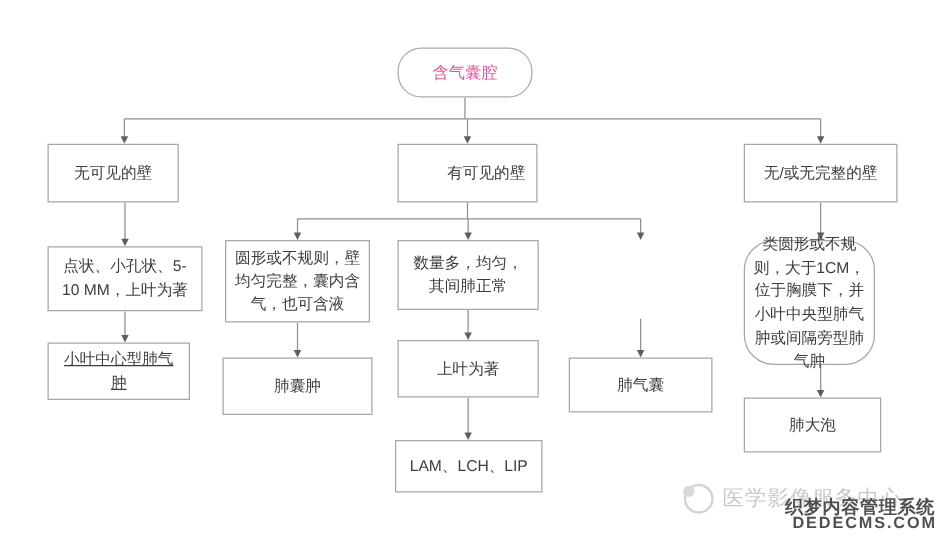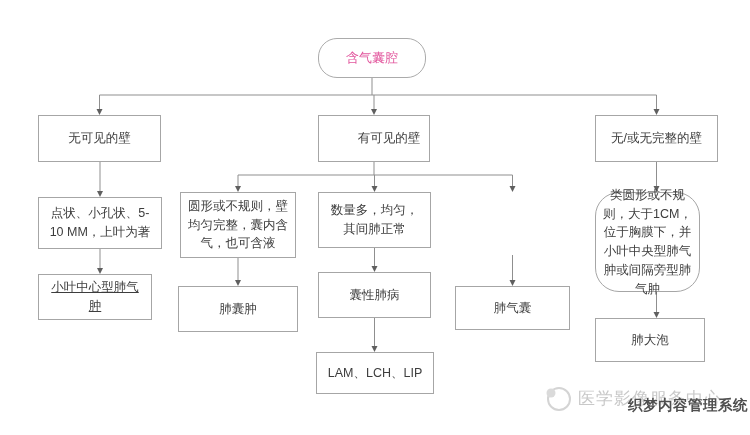--- a/index.html
+++ b/index.html
@@ -56,37 +56,38 @@
       <polygon points="235,280 241,280 238,286"></polygon>
       <polygon points="371.5,266 377.5,266 374.5,272"></polygon>
       <polygon points="509.5,280 515.5,280 512.5,286"></polygon>
       <polygon points="653.5,312 659.5,312 656.5,318"></polygon>
       <polygon points="371.5,346 377.5,346 374.5,352"></polygon>
     </g>
   </svg>
 
   <div class="node root" style="left:318px;top:38px;width:108px;height:40px;">含气囊腔</div>
 
-  <div class="node" style="left:38px;top:115px;width:123px;height:47px;">无可见的壁</div>
+  <div class="node" style="left:38px;top:115px;width:105px;height:47px;">无可见的壁</div>
   <div class="node" style="left:318px;top:115px;width:112px;height:47px;padding-left:37px;">有可见的壁</div>
   <div class="node" style="left:595px;top:115px;width:123px;height:47px;">无/或无完整的壁</div>
 
   <div class="node" style="left:38px;top:197px;width:124px;height:52px;">点状、小孔状、5-10 MM，上叶为著</div>
   <div class="node" style="left:180px;top:192px;width:116px;height:66px;">圆形或不规则，壁均匀完整，囊内含气，也可含液</div>
   <div class="node" style="left:318px;top:192px;width:113px;height:56px;">数量多，均匀，其间肺正常</div>
   <div class="node" style="left:595px;top:192px;width:105px;height:100px;border-radius:24px;">类圆形或不规则，大于1CM，位于胸膜下，并小叶中央型肺气肿或间隔旁型肺气肿</div>
 
   <div class="node" style="left:38px;top:274px;width:114px;height:46px;text-decoration:underline;">小叶中心型肺气肿</div>
   <div class="node" style="left:178px;top:286px;width:120px;height:46px;">肺囊肿</div>
-  <div class="node" style="left:318px;top:272px;width:113px;height:46px;">囊性肺病</div>
+  <div class="node" style="left:318px;top:272px;width:113px;height:46px;">上叶为著</div>
   <div class="node" style="left:455px;top:286px;width:115px;height:44px;">肺气囊</div>
   <div class="node" style="left:595px;top:318px;width:110px;height:44px;">肺大泡</div>
 
   <div class="node" style="left:316px;top:352px;width:118px;height:42px;">LAM、LCH、LIP</div>
 
   <svg class="wm-logo" style="left:543px;top:385px;" width="30" height="28" viewBox="0 0 30 28" xmlns="http://www.w3.org/2000/svg">
     <circle cx="16" cy="14" r="11" fill="none" stroke="#d4d4d4" stroke-width="2"></circle>
     <circle cx="8" cy="8" r="4.5" fill="#dadada"></circle>
   </svg>
   <div class="wm-light" style="left:578px;top:387px;">医学影像服务中心</div>
   <div class="wm-dark wm-cms" style="left:628px;top:396px;">织梦内容管理系统</div>
+  <div class="wm-dark wm-domain" style="left:634px;top:410px;">DEDECMS.COM</div>
 
 </div>
 
 </body></html>

